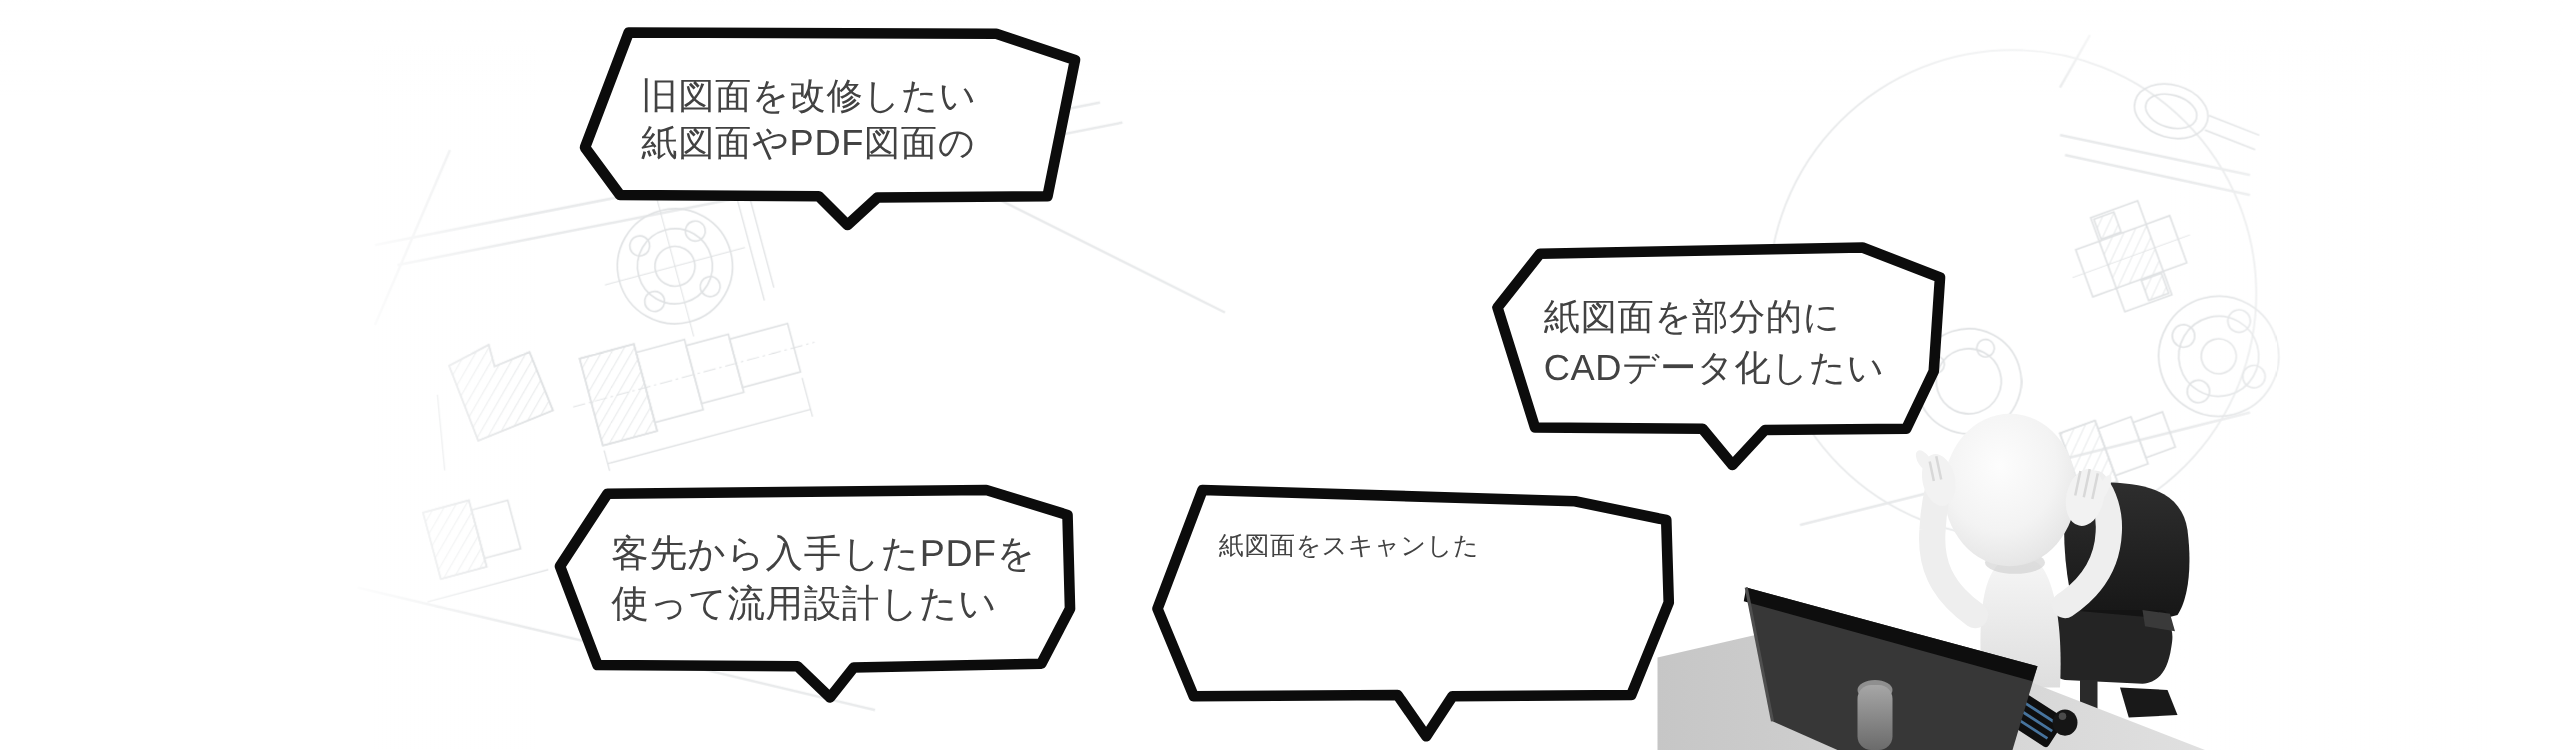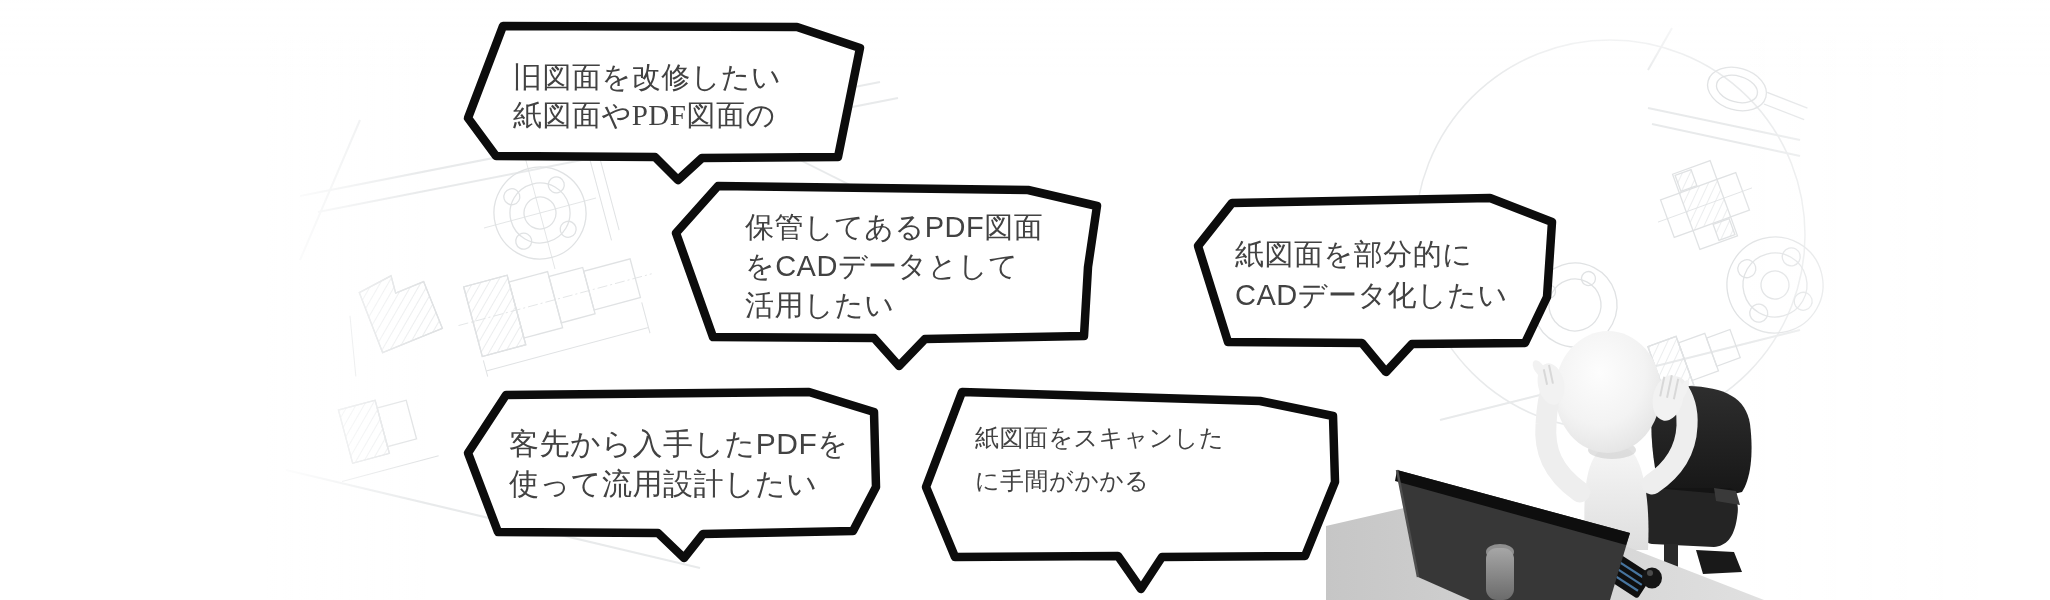--- a/index.html
+++ b/index.html
@@ -208,61 +208,50 @@
       <line x1="1397" y1="470" x2="1418" y2="577" stroke="#4f4f4f" stroke-width="2.5"></line>
       <ellipse cx="1500" cy="552" rx="14" ry="8" fill="#8f8f8f"></ellipse>
       <rect x="1486" y="548" width="28" height="52" rx="11" fill="url(#gStand)"></rect>
     </g>
   </svg>
 
   <div class="bubble" style="left:462px; top:20px; width:404px; height:186px;">
     <svg width="404" height="186" viewBox="0 0 404 186">
       <polygon points="6,98 41,6 335,7 398,28 376,137 240,138 216,160 193,137 34,136" fill="#ffffff" stroke="#0c0c0c" stroke-width="8.5" stroke-linejoin="round"></polygon>
     </svg>
-    <div class="bubble-text" style="left:51px; top:38px; font-size:29px; line-height:38px;font-family:Liberation Serif, serif;">
+    <div class="bubble-text" style="left:51px; top:38px; font-size:29px; line-height:38px;">
         <span class="bubble-line">旧図面を改修したい</span>
         <span class="bubble-line">紙図面やPDF図面の</span>
       </div>
   </div>
 
 
-  <div class="bubble" style="left:670px; top:180px; width:436px; height:192px;">
-    <svg width="436" height="192" viewBox="0 0 436 192">
-      <polygon points="6,53 48,6 358,10 427,26 418,87 414,156 255,159 229,186 204,158 43,157" fill="#ffffff" stroke="#0c0c0c" stroke-width="8.5" stroke-linejoin="round"></polygon>
-    </svg>
-    <div class="bubble-text" style="left:75px; top:28px; font-size:29px; line-height:39px;">
-        <span class="bubble-line">保管してあるPDF図面</span>
-        <span class="bubble-line">をCADデータとして</span>
-        <span class="bubble-line">活用したい</span>
-      </div>
-  </div>
 
   <div class="bubble" style="left:1192px; top:192px; width:366px; height:188px;">
     <svg width="366" height="188" viewBox="0 0 366 188">
       <polygon points="6,54 40,11 298,6 360,30 355,105 333,151 220,152 194,180 170,151 36,150" fill="#ffffff" stroke="#0c0c0c" stroke-width="8.5" stroke-linejoin="round"></polygon>
     </svg>
     <div class="bubble-text" style="left:43px; top:42px; font-size:29px; line-height:41px;">
         <span class="bubble-line">紙図面を部分的に</span>
         <span class="bubble-line">CADデータ化したい</span>
       </div>
   </div>
 
-  <div class="bubble" style="left:462px; top:386px; width:420px; height:180px;">
+  <div class="bubble" style="left:442px; top:386px; width:420px; height:180px;">
     <svg width="420" height="180" viewBox="0 0 420 180">
       <polygon points="6,67 44,9 347,6 412,26 414,101 391,145 241,148 222,172 196,147 36,146" fill="#ffffff" stroke="#0c0c0c" stroke-width="8.5" stroke-linejoin="round"></polygon>
     </svg>
     <div class="bubble-text" style="left:47px; top:38px; font-size:30px; line-height:40px;">
         <span class="bubble-line">客先から入手したPDFを</span>
         <span class="bubble-line">使って流用設計したい</span>
       </div>
   </div>
 
   <div class="bubble" style="left:920px; top:384px; width:422px; height:212px;">
     <svg width="422" height="212" viewBox="0 0 422 212">
       <polygon points="6,103 42,8 340,17 413,32 415,98 385,172 242,173 221,205 198,172 35,173" fill="#ffffff" stroke="#0c0c0c" stroke-width="8.5" stroke-linejoin="round"></polygon>
     </svg>
-    <div class="bubble-text" style="left:55px; top:32px; font-size:24px; line-height:43px;">
+    <div class="bubble-text" style="left:55px; top:32px; font-size:20px; line-height:43px;">
         <span class="bubble-line">紙図面をスキャンした</span>
-        <span class="bubble-line">に手間がかかる</span>
       </div>
   </div>
 
 </div>
 
 </body></html>

